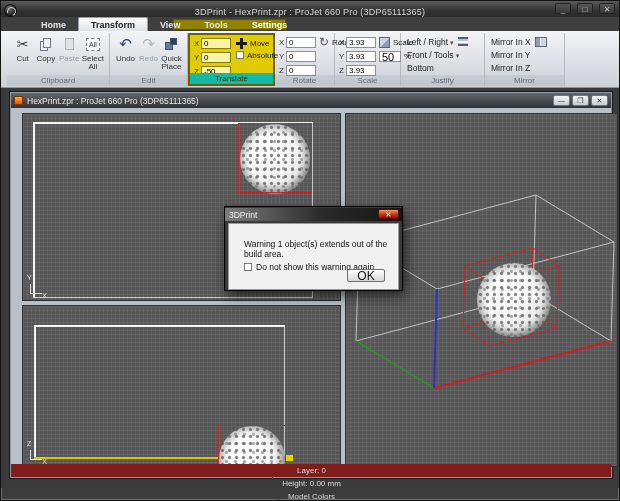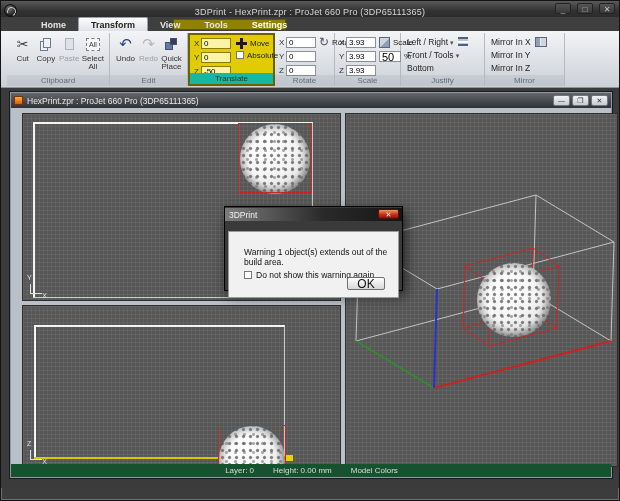--- a/index.html
+++ b/index.html
@@ -94,29 +94,29 @@
       radial-gradient(circle at 38% 35%, #ffffff 0%, #f4f4f4 45%, #dcdcdc 80%, #cdcdcd 100%);
     background-size:auto, 7px 7px, 9px 9px, auto;
     background-position:0 0, 0 0, 3px 4px, 0 0;
     box-shadow:inset -2px -3px 6px rgba(85,85,85,.45);
   }
   .axis { position:absolute; left:4px; bottom:4px; width:16px; height:16px; }
   .axis::before { content:""; position:absolute; left:3px; bottom:2px; width:11px; height:9px; border-left:1px solid #e0e0e0; border-bottom:1px solid #e0e0e0; }
   .axis .v { position:absolute; left:0; top:-6px; font-size:7px; color:#e0e0e0; }
   .axis .h { position:absolute; right:-4px; bottom:-3px; font-size:7px; color:#e0e0e0; }
 
-  .doc-status { position:absolute; left:1px; bottom:1px; right:1px; height:13px; background:#14532d; display:flex; justify-content:center; align-items:center; }
+  .doc-status { position:absolute; left:1px; bottom:1px; right:1px; height:13px; background:#7f1d1d; display:flex; justify-content:flex-start; align-items:center;flex-direction:column; }
   .doc-status .pane { font-size:8px; color:#dcdcdc; padding:0 9px; border-left:1px solid #3b3b3b; line-height:13px; }
 
   
   .dialog { position:absolute; left:223px; top:118px; width:179px; height:85px; background:#3a3a3a; border:1px solid #000; box-shadow:3px 5px 12px rgba(0,0,0,.6); z-index:99; padding:0 3px 3px; }
   .dlg-title { height:13px; display:flex; align-items:center; background:linear-gradient(90deg,#7d7d7d,#2a2a2a 55%,#151515); margin:1px -3px 0; padding:0 4px; position:relative; }
   .dlg-title span { font-size:8.5px; color:#f0f0f0; }
   .dlg-close { position:absolute; right:3px; top:1px; width:21px; height:10px; border-radius:2px; background:linear-gradient(#f0975c,#c3331b 55%,#8f1208); border:1px solid #5b0f05; color:#fff; font-size:7px; line-height:9px; text-align:center; }
-  .dlg-body { position:relative; height:67px; background:#f1f1f1; border:1px solid #9a9a9a; margin-top:10px; }
+  .dlg-body { position:relative; height:67px; background:#f1f1f1; border:1px solid #9a9a9a; margin-top:2px; }
   .dlg-msg { position:absolute; left:15px; top:15px; right:8px; font-size:8.5px; color:#111; }
   .dlg-check { position:absolute; left:15px; top:38px; display:flex; align-items:center; gap:4px; font-size:8.5px; color:#111; }
   .dlg-ok { position:absolute; right:13px; bottom:7px; width:38px; height:13px; background:linear-gradient(#fefefe,#d7d7d7); border:1px solid #707070; border-radius:2px; font-size:12px; line-height:12px; text-align:center; color:#111; }
 
   
   .statusbar { position:absolute; left:0; bottom:0; width:100%; height:14px; background:linear-gradient(#4a4a4a,#262626); border-top:1px solid #5b5b5b; display:flex; align-items:center; }
   .statusbar .ready { font-size:9px; color:#e2e2e2; margin-left:6px; }
   .kbd-ind { position:absolute; right:10px; display:flex; }
   .kbd-ind span { font-size:8px; width:26px; text-align:center; border-left:1px solid #1c1c1c; border-right:1px solid #555; color:#6f6f6f; line-height:13px; }
   .kbd-ind span.on { color:#f2f2f2; }

